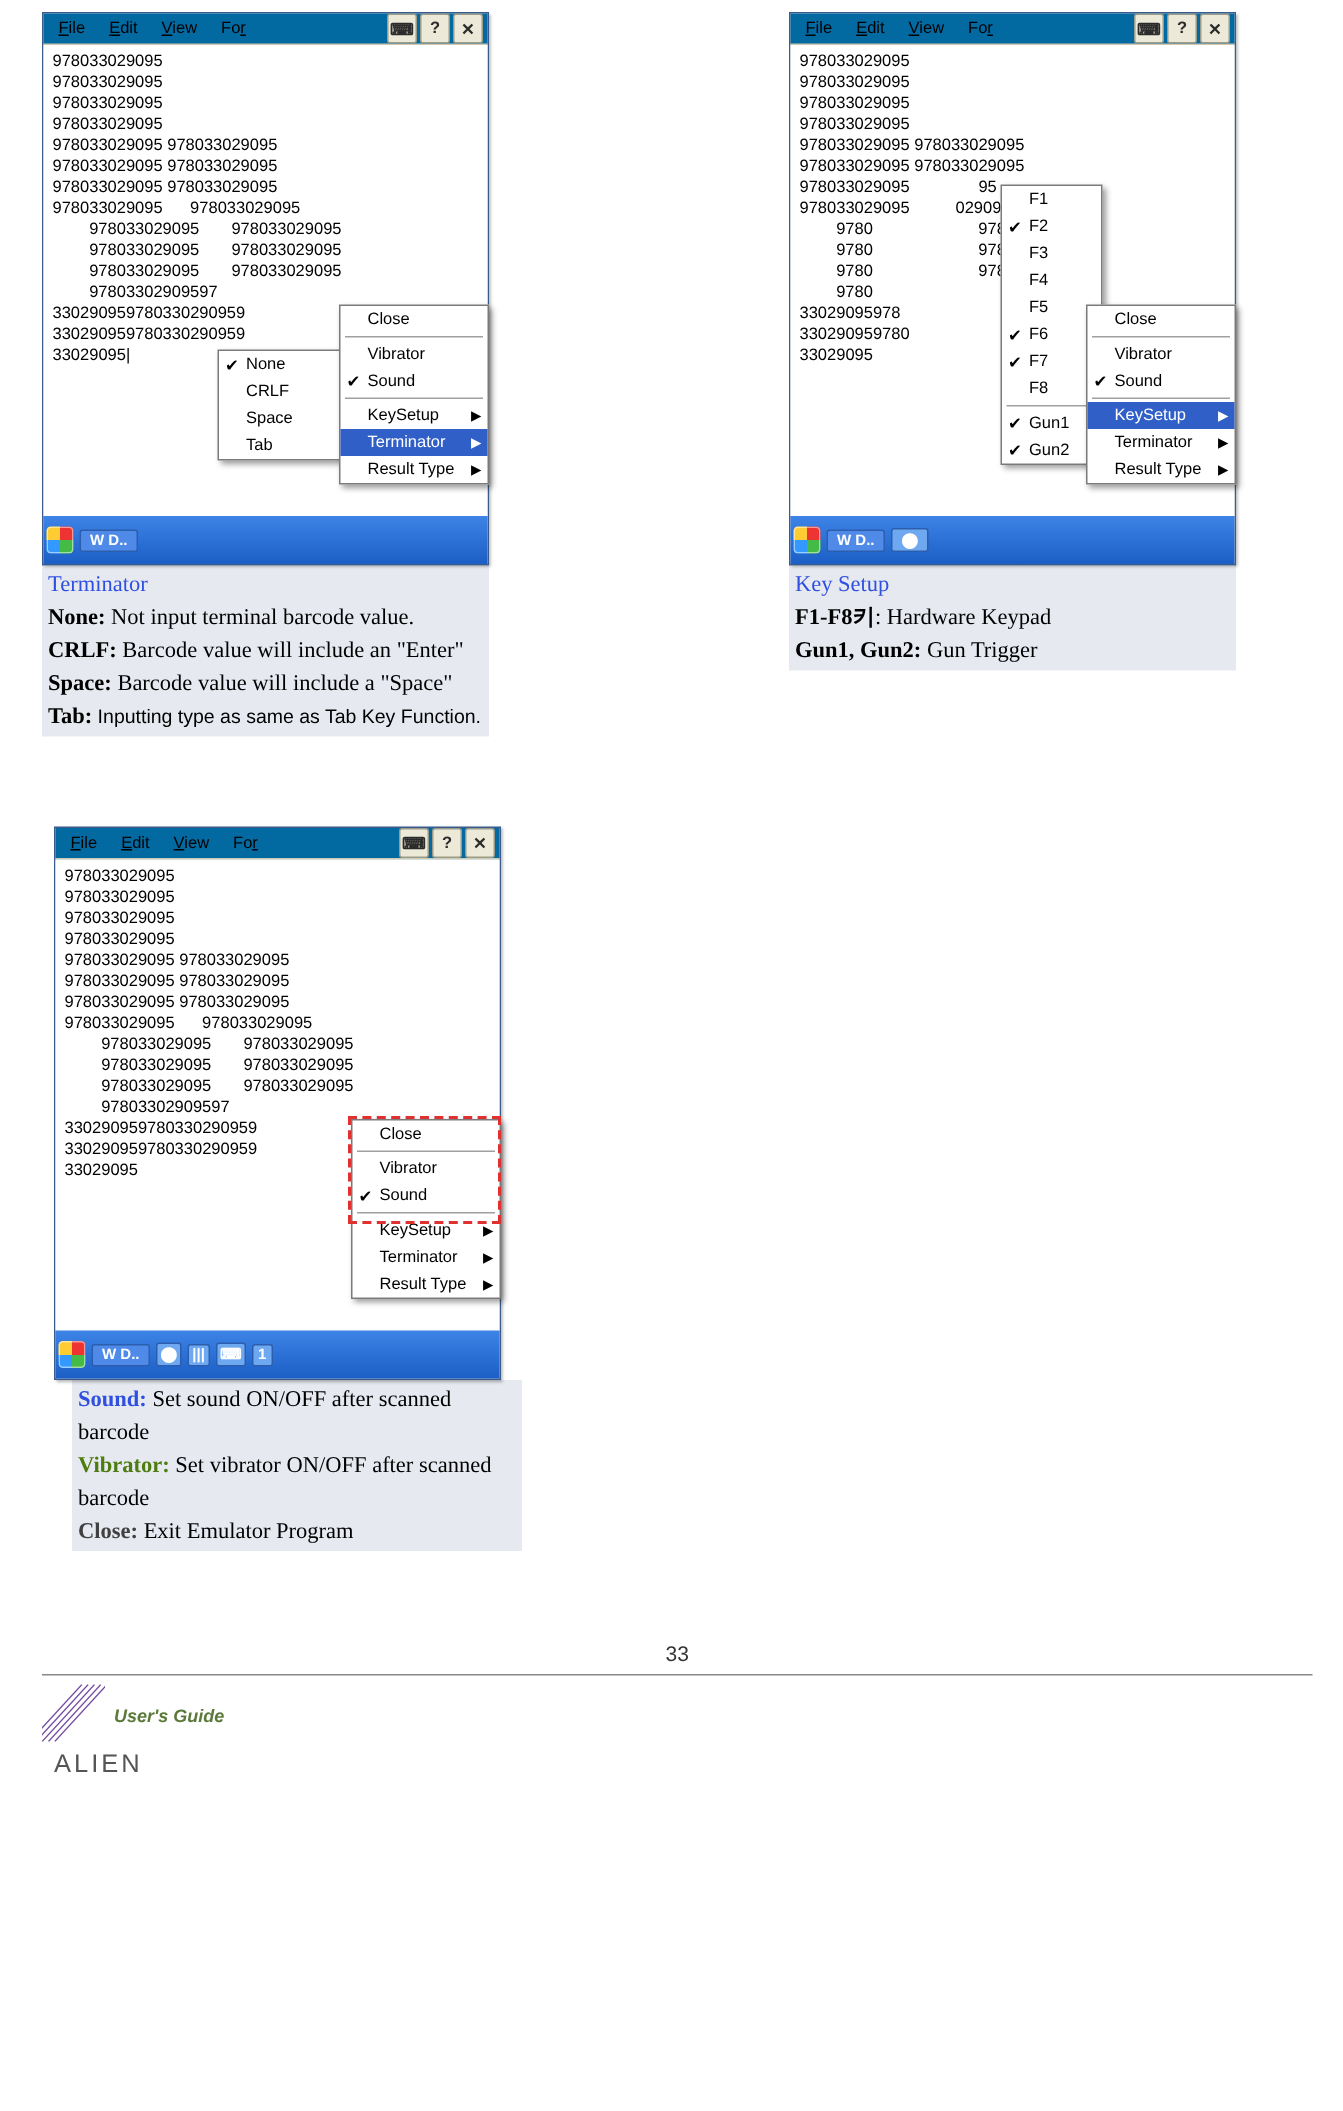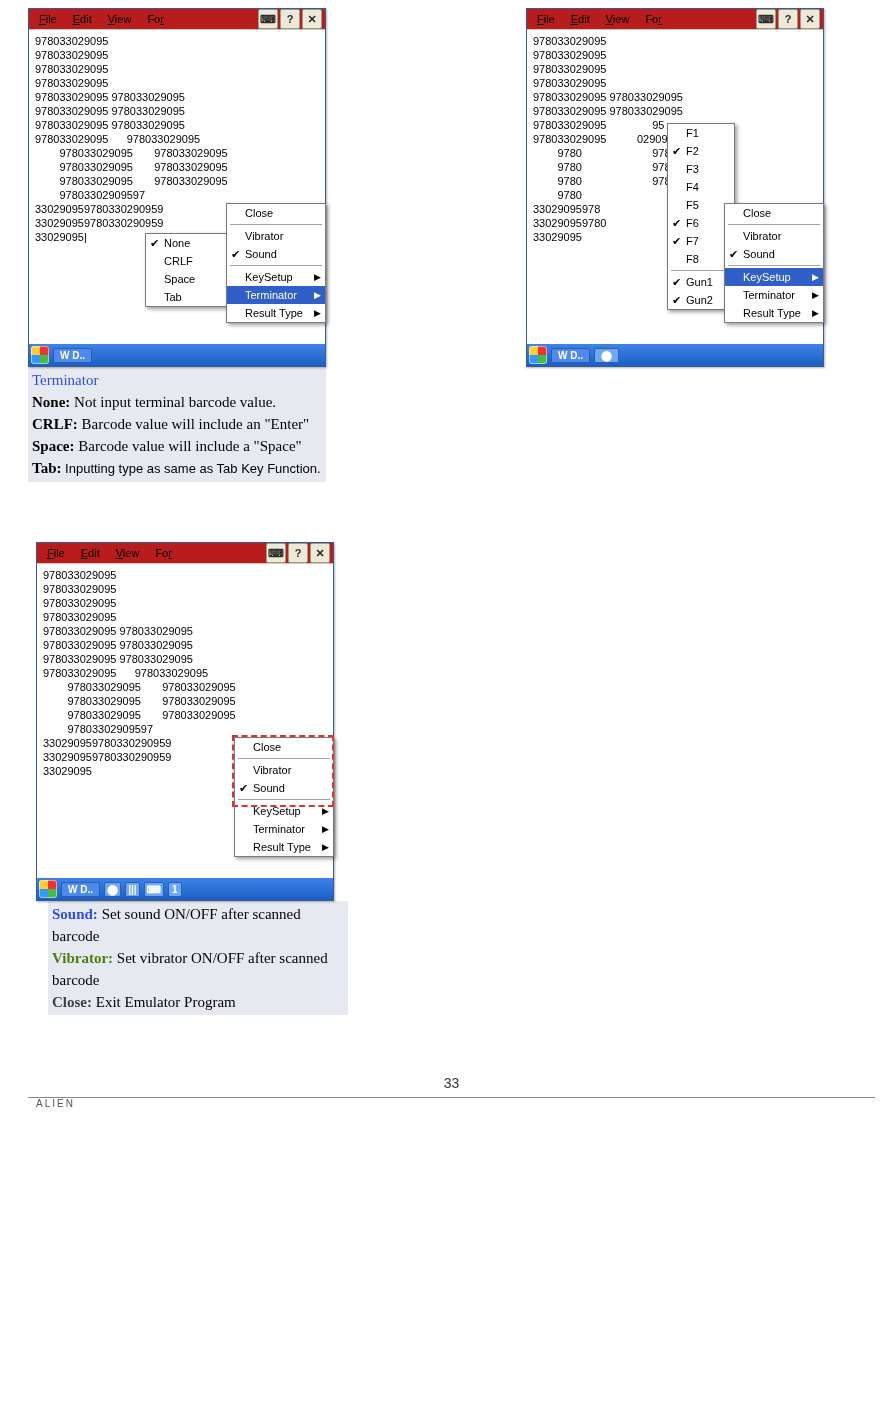--- a/index.html
+++ b/index.html
@@ -17,21 +17,21 @@
   .win {
     width: 296px;
     background: #fdfdfd;
     border: 1px solid #3b5b8c;
     box-shadow: 1px 1px 2px rgba(0,0,0,.3);
     position: relative;
     font-size: 11px;
   }
   .menubar {
     display:flex; align-items:center;
-    background:#b91c1c;
+    background:#0369a1;
     border-bottom:1px solid #d0c8b0;
     height:20px;
     padding:0 2px;
   }
   .menubar .m { padding:2px 8px; }
   .menubar .m u { text-decoration: underline; }
   .menubar .spacer{flex:1}
   .tb-btn{
     width:18px;height:18px;display:inline-flex;align-items:center;justify-content:center;
     margin:0 1px; border:1px solid #9b9b8a;border-radius:2px;background:#ece9d8;
@@ -39,21 +39,21 @@
   }
   .content{
     background:#fff;
     padding:4px 6px 10px 6px;
     line-height:14px;
     font-family:Arial, sans-serif;
     font-size:11px;
     min-height: 300px;
   }
   .taskbar{
-    display:flex;align-items:center;height:22px;
+    display:flex;align-items:center;height:32px;
     background:linear-gradient(#3e83e6,#1b5fc6);
     padding:0 2px;
     gap:4px;
   }
   .start{
     width:18px;height:18px;border-radius:3px;
     background: conic-gradient(#e33 0 25%, #4b4 0 50%, #39f 0 75%, #fc3 0 100%);
     box-shadow:inset 0 0 0 1px rgba(255,255,255,.5);
   }
   .task-item{
@@ -91,21 +91,21 @@
   .footer{
     position:relative; margin-top: 40px;
     border-top:0;
     text-align:center;
   }
   .pg{font-size:14px;color:#333;}
   .rule{border:none;border-top:1px solid #888;margin:6px 0 0 0;}
   .ug-row{display:flex;align-items:center;gap:6px;margin-top:4px;}
   .logo-tri svg{width:42px;height:42px;}
   .ug{color:#5b7a3a;font-weight:bold;font-style:italic;font-size:12px;}
-  .alien{font-family:Arial;font-size:10px;letter-spacing:2px;color:#555;}
+  .alien{font-family:Arial;font-size:17px;letter-spacing:2px;color:#555;}
 </style>
 </head>
 <body>
 
 <div class="row">
 
   <div class="col">
     <div class="win">
       <div class="menubar">
         <span class="m"><u>F</u><span>ile</span></span>
@@ -282,20 +282,24 @@
             <span>Result Type</span>
             <span class="arw">▶</span>
           </div>
         </div>
 
       <div class="taskbar">
         <span class="start"></span>
         <span class="task-item">W D..</span>
         <span class="task-item" style="background:#6ea8f0">⬤</span>
       </div>
+    </div>
+    <div class="caption" style="max-width:310px">
+      <span class="hd">Key Setup</span><br>
+      <span id="cap-b"><b>F1-F8키</b><span>: Hardware Keypad</span><br><b>Gun1, Gun2:</b><span> Gun Trigger</span></span>
     </div>
   </div>
 </div>
 
 <div class="row">
   <div class="col" style="margin-left:8px">
     <div class="win">
       <div class="menubar">
         <span class="m"><u>F</u>ile</span>
         <span class="m"><u>E</u>dit</span>
@@ -363,14 +367,28 @@
     </div>
     <div class="caption" style="max-width:292px;margin-left:12px">
       <span id="cap-c"><b style="color:#2f4fe0">Sound:</b><span> Set sound ON/OFF after scanned barcode</span><br><b style="color:#4d7c0f">Vibrator:</b><span> Set vibrator ON/OFF after scanned barcode</span><br><b style="color:#404040">Close:</b><span> Exit Emulator Program</span></span>
     </div>
   </div>
 </div>
 
 <div class="footer">
   <div class="pg">33</div>
   <hr class="rule">
+  <div class="ug-row">
+    <span class="logo-tri">
+      <svg viewBox="0 0 40 40">
+        <g stroke="#734b9e" stroke-width="1" fill="none" transform="skewX(-20)">
+          <line x1="10" y1="38" x2="30" y2="2"></line>
+            <line x1="14" y1="38" x2="34" y2="2"></line>
+          <line x1="18" y1="38" x2="38" y2="2"></line>
+            <line x1="22" y1="38" x2="42" y2="2"></line>
+          <line x1="6" y1="38" x2="26" y2="2"></line>
+        </g>
+      </svg>
+    </span>
+    <span class="ug">User's Guide</span>
+  </div>
   <div class="alien" style="text-align:left;margin-left:8px">ALIEN</div>
 </div>
 
 </body></html>

